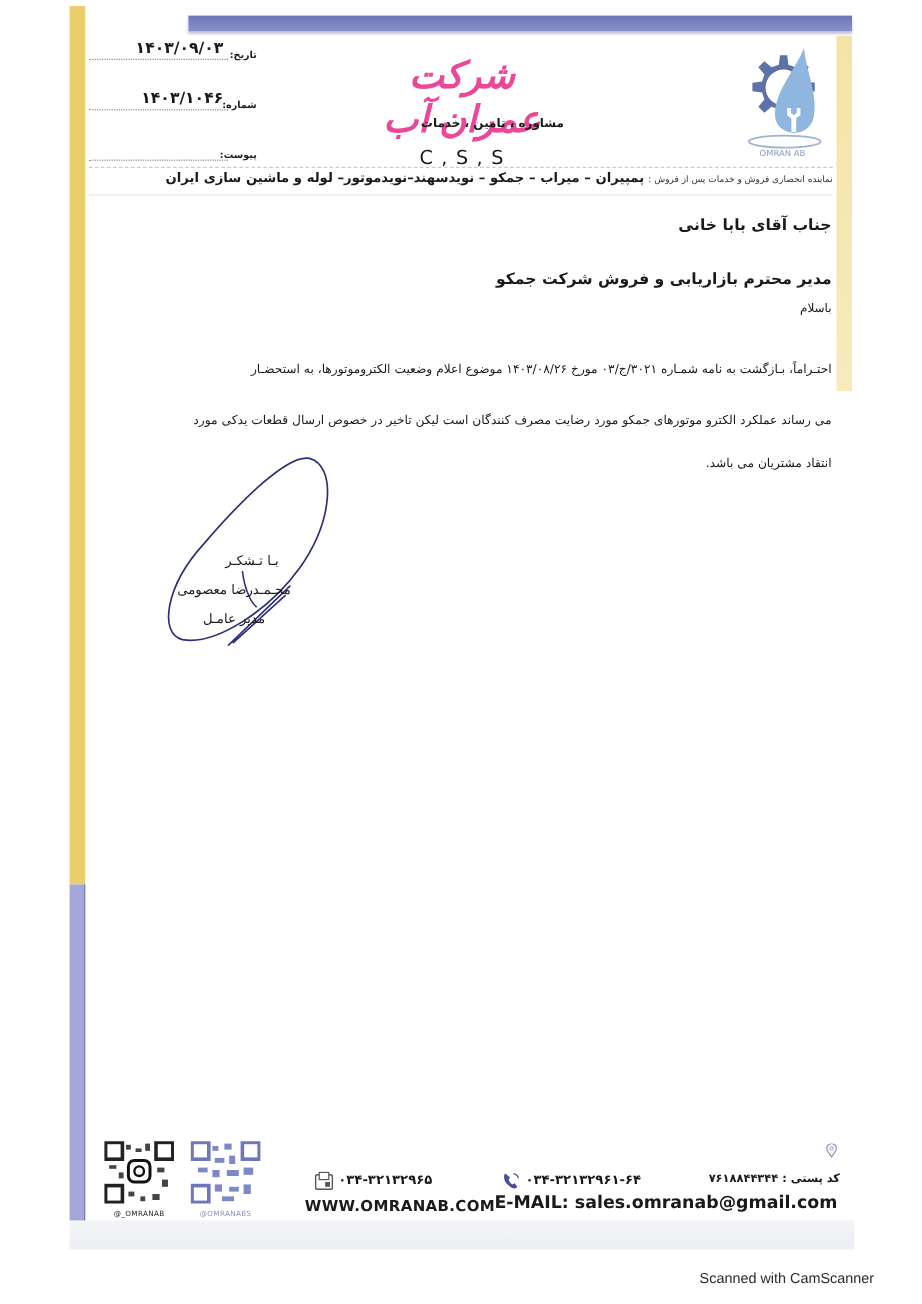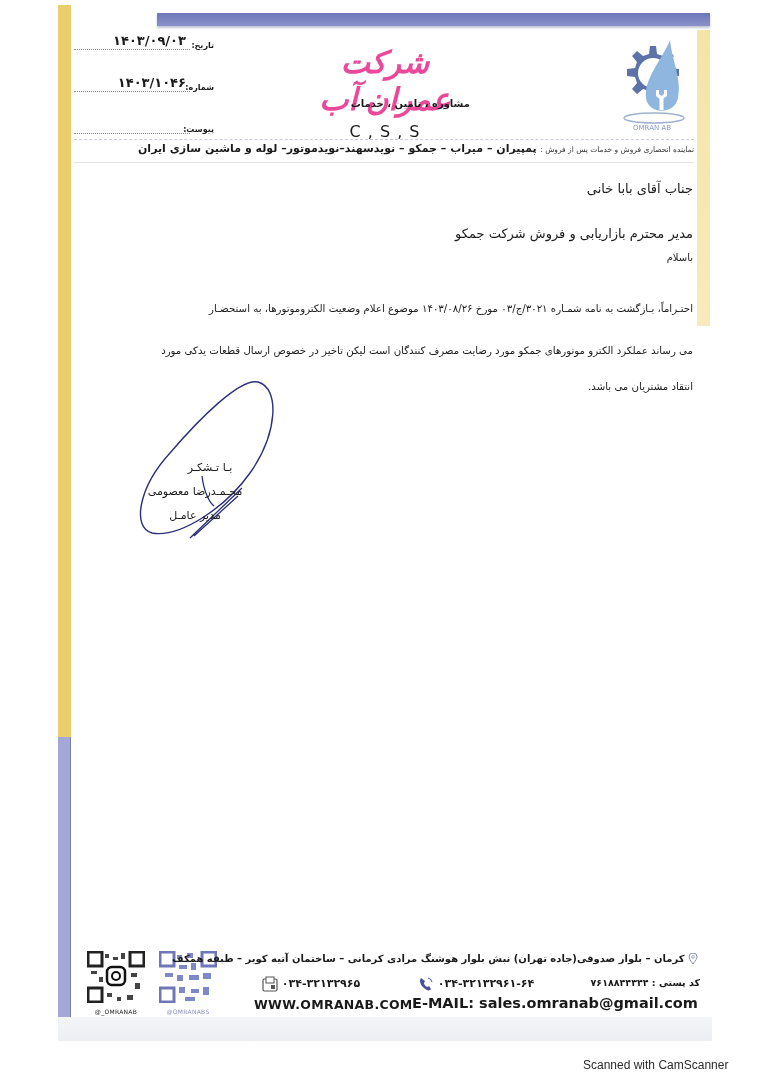--- a/index.html
+++ b/index.html
@@ -71,21 +71,21 @@
     .rep-line .small { font-size: 7.5px; font-weight: normal; color: #333; }
     .rep-line .brands { font-weight: bold; }
     .header-line-2 {
       position: absolute; left: 74px; top: 162px; width: 620px; height: 1px;
       border-top: 1px solid #e3e5ea;
     }
 
     
     .addr {
       position: absolute; right: 75px; direction: rtl; 
-      font-size: 13px; font-weight: normal; white-space: nowrap;
+      font-size: 13px; font-weight: bold; white-space: nowrap;
     }
     .addr-1 { top: 181px; }
     .addr-2 { top: 226px; }
     .greeting { position: absolute; right: 75px; top: 252px; font-size: 10px; direction: rtl; }
     .para {
       position: absolute; right: 75px; direction: rtl; text-align: right;
       font-size: 10.2px; white-space: nowrap;
     }
     .para-1 { top: 303px; }
     .para-2 { top: 345px; }
@@ -235,21 +235,20 @@
     <rect x="26" y="46" width="10" height="4" fill="#7f88c6"></rect>
 </svg>
 <div class="qr-cap qr-cap-1">@_OMRANAB</div>
 <div class="qr-cap qr-cap-2">@OMRANABS</div>
 
 <div class="foot-addr">
   <svg class="icon-box" width="10" height="12" viewBox="0 0 10 12">
     <path d="M5 11 C 2 7, 1 5, 1 4 A 4 4 0 0 1 9 4 C 9 5, 8 7, 5 11 Z" fill="none" stroke="#8a8fb8" stroke-width="1"></path>
     <circle cx="5" cy="4" r="1.4" fill="none" stroke="#8a8fb8" stroke-width="0.8"></circle>
   </svg>
-  <span>کرمان – بلوار صدوقی(جاده تهران) نبش بلوار هوشنگ مرادی کرمانی – ساختمان آتیه کویر – طبقه همکف</span>
 </div>
 
 <div class="foot-contacts">
   <span class="fc fc-postal">
     <span>کد پستی :</span>
     <span>۷۶۱۸۸۴۴۳۴۴</span>
   </span>
   <span class="fc fc-phone">
     <svg class="icon-box" width="16" height="16" viewBox="0 0 16 16">
       <path d="M3 2 C 1 4, 2 9, 6 12 C 9 15, 12 15, 13 13 L 11 10 L 9 11 C 7 10, 6 8, 6 7 L 7 5 Z" fill="#4a4f9a"></path>

